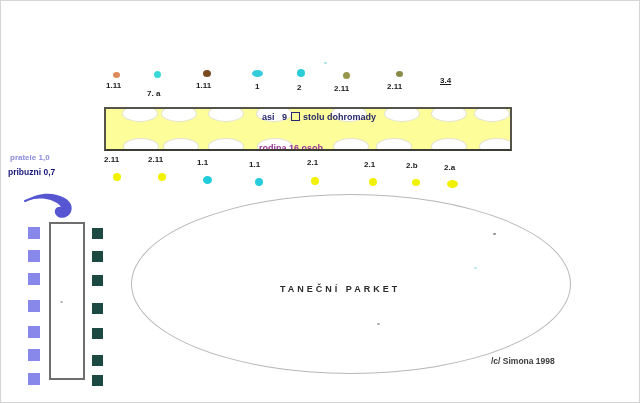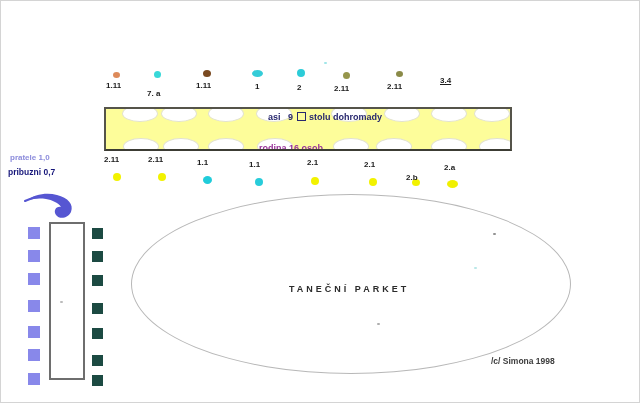--- a/index.html
+++ b/index.html
@@ -8,31 +8,31 @@
     border:1px solid #d4d4d4;box-sizing:border-box;overflow:hidden;
     font-family:"Liberation Sans",sans-serif;
   }
   .seat-label{position:absolute;font:bold 8px "Liberation Sans",sans-serif;color:#1b1b1b;white-space:nowrap;}
   .seat-dot{position:absolute;border-radius:50%;}
   .banquet-table{
     position:absolute;left:103px;top:106px;width:404px;height:40px;
     background:#fdfd9a;border:2px solid #55544a;border-bottom-color:#3c3c34;overflow:hidden;
   }
   .plate{position:absolute;width:34px;height:15px;background:#ffffff;border:1px solid #e2e2cf;border-radius:50%;}
-  .t-line1{position:absolute;left:162px;top:3px;font:bold 9px "Liberation Sans",sans-serif;color:#28286e;white-space:pre;z-index:3;}
+  .t-line1{position:absolute;left:156px;top:3px;font:bold 9px "Liberation Sans",sans-serif;color:#28286e;white-space:pre;z-index:3;}
   .t-line2{position:absolute;left:153px;top:34px;font:bold 9px "Liberation Sans",sans-serif;color:#993399;white-space:pre;z-index:3;text-decoration:underline;}
   .checkbox{display:inline-block;width:7px;height:7px;border:1px solid #28286e;vertical-align:-1px;margin:0 3px 0 4px;}
   .friends-label{position:absolute;left:9px;top:152px;font:bold 8px "Liberation Sans",sans-serif;color:#8c8cdc;}
   .relatives-label{position:absolute;left:7px;top:166px;font:bold 8.5px "Liberation Sans",sans-serif;color:#16167a;}
   .arrow-wrap{position:absolute;left:22px;top:186px;width:58px;height:34px;}
   .head-table{position:absolute;left:48px;top:221px;width:32px;height:154px;background:#ffffff;border:2px solid #6e6e6e;}
   .sq-l{position:absolute;width:12px;height:12px;background:#8888ea;}
   .sq-r{position:absolute;width:11px;height:11px;background:#1c4a42;}
   .dance-floor{position:absolute;left:130px;top:193px;width:438px;height:178px;border:1px solid #b8b8b8;border-radius:50%;}
-  .dance-floor-label{position:absolute;left:157px;top:89px;font:bold 9px "Liberation Sans",sans-serif;letter-spacing:3px;color:#2b2b2b;white-space:nowrap;}
+  .dance-floor-label{position:absolute;left:148px;top:89px;font:bold 9px "Liberation Sans",sans-serif;letter-spacing:3px;color:#2b2b2b;white-space:nowrap;}
   .signature{position:absolute;left:490px;top:355px;font:bold 8.5px "Liberation Sans",sans-serif;color:#3d3d3d;white-space:nowrap;}
   .speck{position:absolute;width:3px;height:2px;border-radius:1px;opacity:.8;}
 </style>
 </head>
 <body>
 
 <div id="canvas">
 
   <div class="banquet-table">
     <div id="plates-layer">
@@ -96,21 +96,21 @@
     <div class="seat-label" style="left: 147px; top: 154px;">2.11</div>
     <div class="seat-dot" style="left: 202px; top: 175px; width: 9px; height: 8px; background: rgb(32, 204, 218);"></div>
     <div class="seat-label" style="left: 196px; top: 157px;">1.1</div>
     <div class="seat-dot" style="left: 254px; top: 177px; width: 8px; height: 8px; background: rgb(40, 204, 218);"></div>
     <div class="seat-label" style="left: 248px; top: 159px;">1.1</div>
     <div class="seat-dot" style="left: 310px; top: 176px; width: 8px; height: 8px; background: rgb(242, 242, 0);"></div>
     <div class="seat-label" style="left: 306px; top: 157px;">2.1</div>
     <div class="seat-dot" style="left: 368px; top: 177px; width: 8px; height: 8px; background: rgb(242, 242, 0);"></div>
     <div class="seat-label" style="left: 363px; top: 159px;">2.1</div>
     <div class="seat-dot" style="left: 411px; top: 178px; width: 8px; height: 7px; background: rgb(242, 242, 0);"></div>
-    <div class="seat-label" style="left: 405px; top: 172px;">2.b</div>
+    <div class="seat-label" style="left: 405px; top: 160px;">2.b</div>
     <div class="seat-dot" style="left: 446px; top: 179px; width: 11px; height: 8px; background: rgb(240, 240, 0);"></div>
     <div class="seat-label" style="left: 443px; top: 162px;">2.a</div>
     <div class="sq-l" style="left: 27px; top: 226px;"></div>
     <div class="sq-l" style="left: 27px; top: 249px;"></div>
     <div class="sq-l" style="left: 27px; top: 272px;"></div>
     <div class="sq-l" style="left: 27px; top: 299px;"></div>
     <div class="sq-l" style="left: 27px; top: 325px;"></div>
     <div class="sq-l" style="left: 27px; top: 348px;"></div>
     <div class="sq-l" style="left: 27px; top: 372px;"></div>
     <div class="sq-r" style="left: 91px; top: 227px;"></div>

